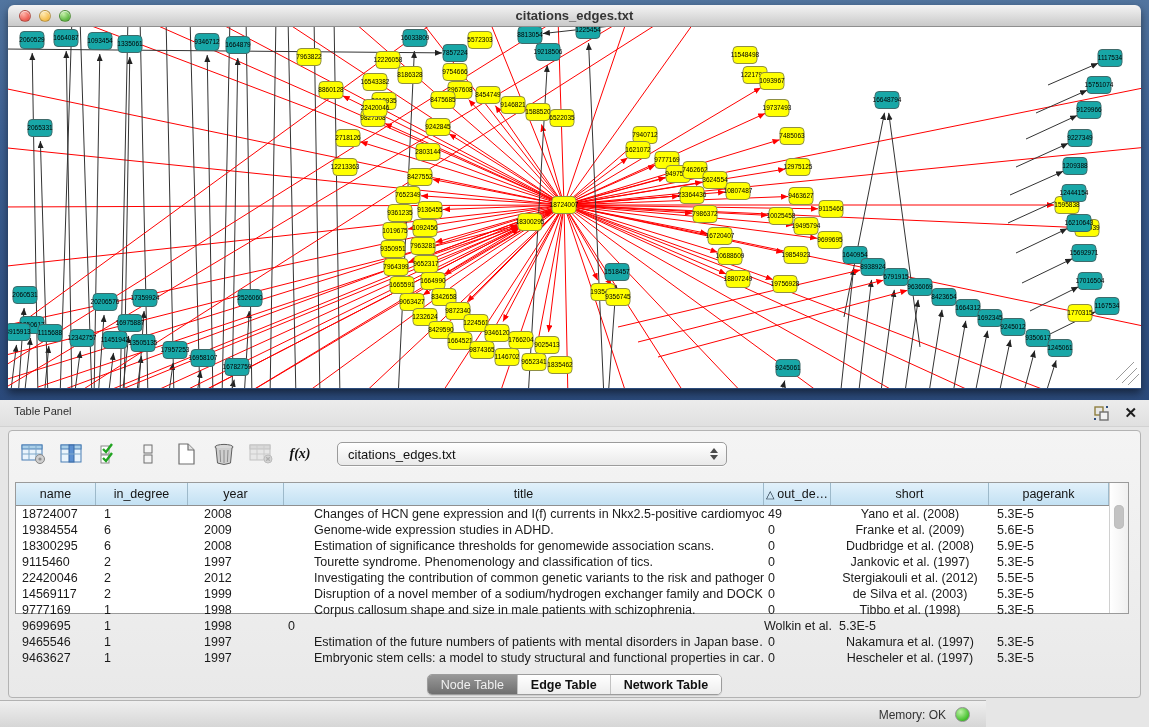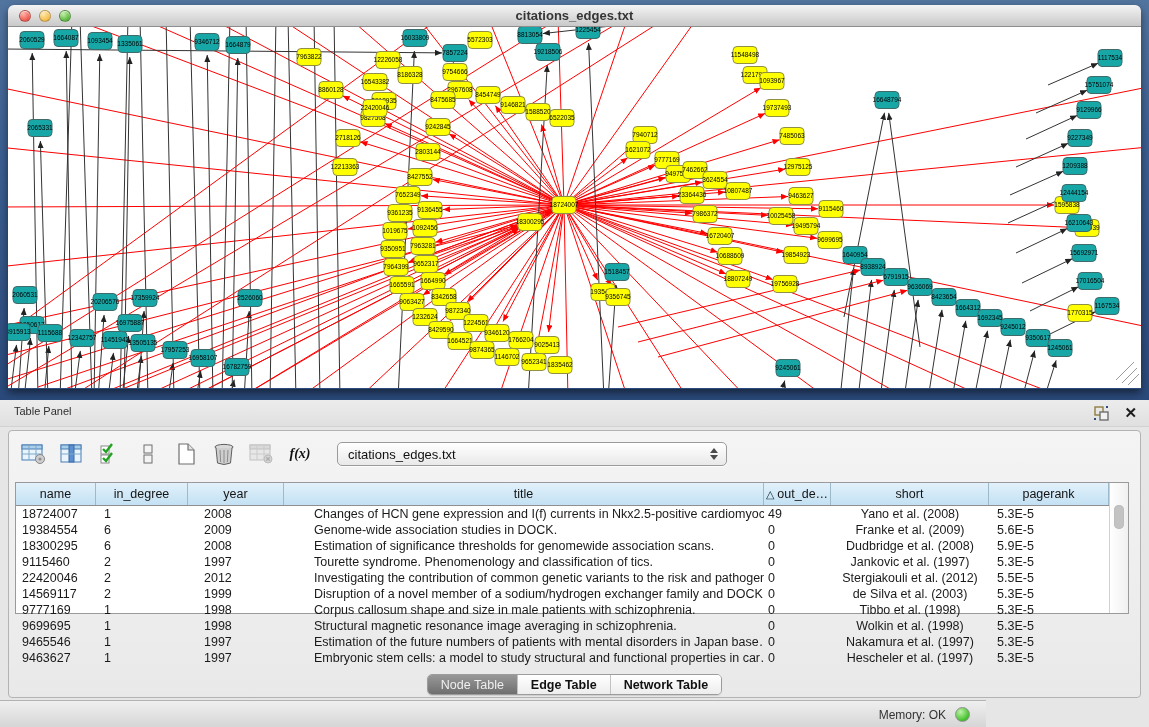--- a/index.html
+++ b/index.html
@@ -638,21 +638,21 @@
             <div class="td c2">2008</div>
             <div class="td c3">Changes of HCN gene expression and I(f) currents in Nkx2.5-positive cardiomyoc…</div>
             <div class="td c4">49</div>
             <div class="td c5">Yano et al. (2008)</div>
             <div class="td c6">5.3E-5</div>
           </div>
           <div class="tr">
             <div class="td c0">19384554</div>
             <div class="td c1">6</div>
             <div class="td c2">2009</div>
-            <div class="td c3">Genome-wide association studies in DOCK.</div>
+            <div class="td c3">Genome-wide expression studies in ADHD.</div>
             <div class="td c4">0</div>
             <div class="td c5">Franke et al. (2009)</div>
             <div class="td c6">5.6E-5</div>
           </div>
           <div class="tr">
             <div class="td c0">18300295</div>
             <div class="td c1">6</div>
             <div class="td c2">2008</div>
             <div class="td c3">Estimation of significance thresholds for genomewide association scans.</div>
             <div class="td c4">0</div>
@@ -692,21 +692,20 @@
             <div class="td c2">1998</div>
             <div class="td c3">Corpus callosum shape and size in male patients with schizophrenia.</div>
             <div class="td c4">0</div>
             <div class="td c5">Tibbo et al. (1998)</div>
             <div class="td c6">5.3E-5</div>
           </div>
           <div class="tr">
             <div class="td c0">9699695</div>
             <div class="td c1">1</div>
             <div class="td c2">1998</div>
-            <div class="td c3">Structural magnetic resonance image averaging in schizophrenia.</div>
             <div class="td c4">0</div>
             <div class="td c5">Wolkin et al. (1998)</div>
             <div class="td c6">5.3E-5</div>
           </div>
           <div class="tr">
             <div class="td c0">9465546</div>
             <div class="td c1">1</div>
             <div class="td c2">1997</div>
             <div class="td c3">Estimation of the future numbers of patients with mental disorders in Japan base…</div>
             <div class="td c4">0</div>

